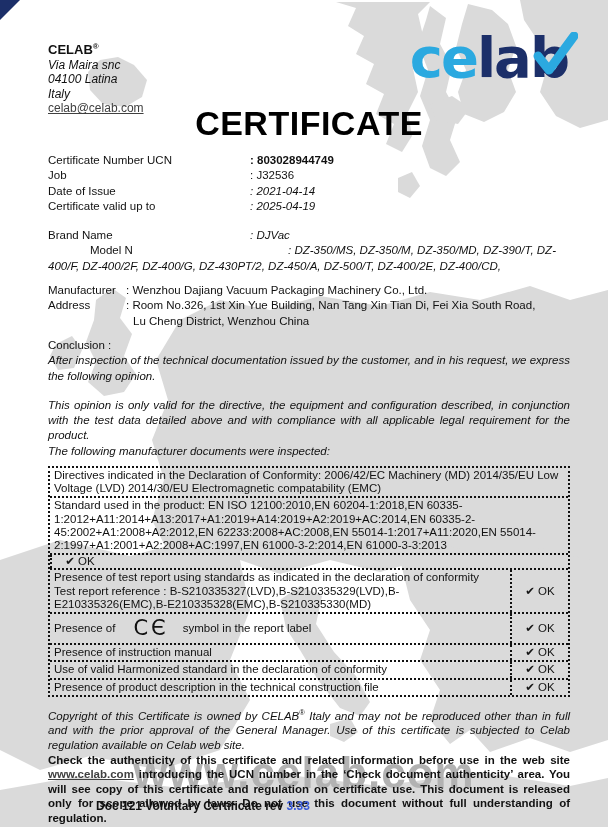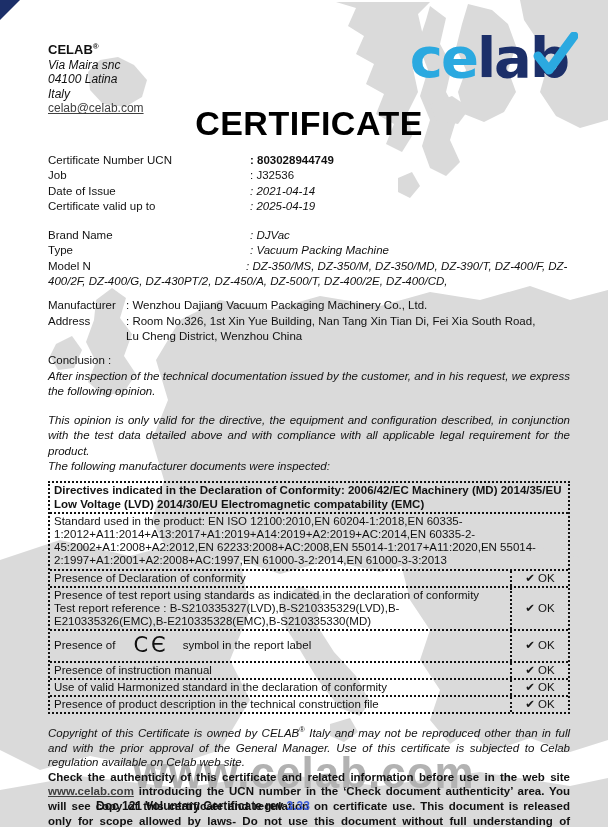--- a/index.html
+++ b/index.html
@@ -34,28 +34,28 @@
   
   .fields{position:absolute;top:153px;left:0;right:0;font-size:11.5px;line-height:15.3px;}
   .frow{display:flex;}
   .flabel{width:202px;flex:0 0 202px;}
   .fval::before{content:": ";white-space:pre;}
   .b{font-weight:bold;}
   .i{font-style:italic;}
   .gap{height:14px;}
   .gap-s{height:9px;}
   .wraprow{display:block;}
-  .wraprow .flabel2{display:inline-block;width:198px;}
+  .wraprow .flabel2{display:inline-block;width:198px;margin-left:42px;}
   .mrow .flabel{width:78px;flex:0 0 78px;}
-  .addr2{}
+  .addr2{margin-left:7px;}
   .just{text-align:justify;}
   
   .dtable{margin-top:7px;border:2px dotted #111;font-size:11.5px;line-height:13.2px;}
   .drow{display:flex;border-top:2px dotted #111;}
-  .drow:first-child{border-top:none;font-weight:bold;}
+  .drow:first-child{border-top:none;}
   .dcell{flex:1 1 auto;padding:1px 4px;overflow-wrap:anywhere;}
   .okcell{flex:0 0 56px;border-left:2px dotted #111;display:flex;align-items:center;
     justify-content:center;font-size:11.5px;color:#141414;}
   .ce-row .dcell{display:flex;align-items:flex-start;padding-top:8px;padding-bottom:8px;}
   .ce-mark{font-size:21px;letter-spacing:3px;margin:0 14px 0 18px;font-family:"DejaVu Sans", sans-serif;}
   
   .copy{margin-top:9px;font-size:11.5px;line-height:14.6px;}
   .copy .ital{font-style:italic;}
   .copy sup{font-size:7.5px;}
   .copy .boldp{font-weight:bold;}
@@ -128,24 +128,20 @@
       <span class="flabel" data-interactable="false">Certificate valid up to</span>
       <span class="fval i" data-interactable="false">2025-04-19</span>
     </div>
 
     <div class="gap"></div>
 
     <div class="frow" data-interactable="false">
       <span class="flabel" data-interactable="false">Brand Name</span>
       <span class="fval i" data-interactable="false">DJVac</span>
     </div>
-    <div class="frow" data-interactable="false">
-      <span class="flabel" data-interactable="false">Type</span>
-      <span class="fval i" data-interactable="false">Vacuum Packing Machine</span>
-    </div>
     <div class="wraprow" data-interactable="false">
       <span class="flabel2" data-interactable="false">Model N</span><span class="fval i" data-interactable="false">DZ-350/MS, DZ-350/M, DZ-350/MD, DZ-390/T, DZ-400/F, DZ-400/2F, DZ-400/G, DZ-430PT/2, DZ-450/A, DZ-500/T, DZ-400/2E, DZ-400/CD,</span>
     </div>
 
     <div class="gap-s"></div>
 
     <div class="frow mrow" data-interactable="false">
       <span class="flabel" data-interactable="false">Manufacturer</span>
       <span class="fval" data-interactable="false">Wenzhou Dajiang Vacuum Packaging Machinery Co., Ltd.</span>
     </div>
@@ -167,21 +163,20 @@
     <div class="i" data-interactable="false">The following manufacturer documents were inspected:</div>
 
     <div class="dtable" data-interactable="false">
       <div class="drow" data-interactable="false">
         <div class="dcell" data-interactable="false">Directives indicated in the Declaration of Conformity: 2006/42/EC Machinery (MD) 2014/35/EU Low Voltage (LVD) 2014/30/EU Electromagnetic compatability (EMC)</div>
       </div>
       <div class="drow" data-interactable="false">
         <div class="dcell" data-interactable="false">Standard used in the product: EN ISO 12100:2010,EN 60204-1:2018,EN 60335-1:2012+A11:2014+A13:2017+A1:2019+A14:2019+A2:2019+AC:2014,EN 60335-2-45:2002+A1:2008+A2:2012,EN 62233:2008+AC:2008,EN 55014-1:2017+A11:2020,EN 55014-2:1997+A1:2001+A2:2008+AC:1997,EN 61000-3-2:2014,EN 61000-3-3:2013</div>
       </div>
       <div class="drow" data-interactable="false">
-        <div class="dcell" data-interactable="false">Presence of Declaration of conformity</div>
         <div class="okcell" data-interactable="false">✔ OK</div>
       </div>
       <div class="drow" data-interactable="false">
         <div class="dcell" data-interactable="false">
           <span data-interactable="false">Presence of test report using standards as indicated in the declaration of conformity</span><br>
           <span data-interactable="false">Test report reference : B-S210335327(LVD),B-S210335329(LVD),B-E210335326(EMC),B-E210335328(EMC),B-S210335330(MD)</span>
         </div>
         <div class="okcell" data-interactable="false">✔ OK</div>
       </div>
       <div class="drow ce-row" data-interactable="false">

